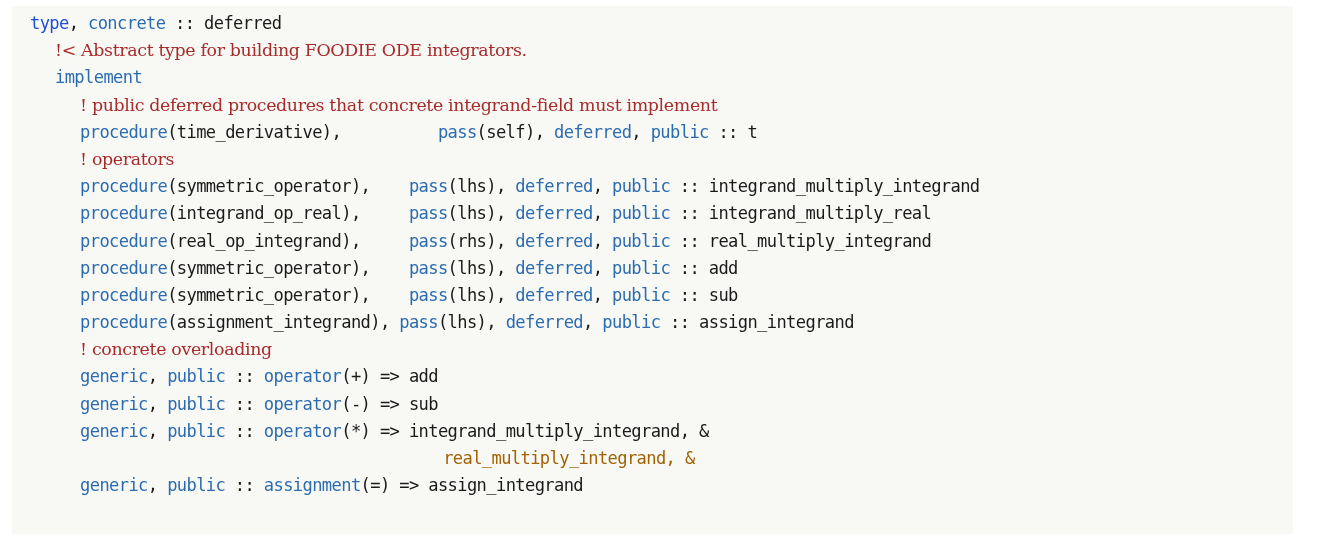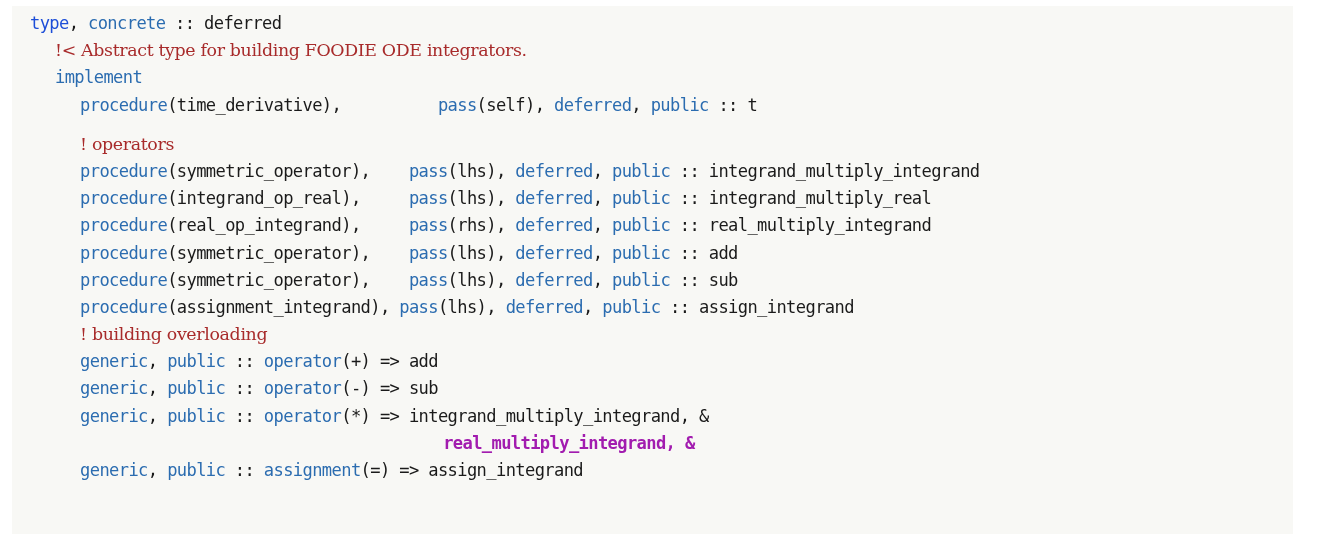--- a/index.html
+++ b/index.html
@@ -58,27 +58,28 @@
     top: 0;
   }
 </style>
 </head>
 <body>
 
 <div id="code-listing" style="background: rgb(248, 248, 245);">
     <div class="code-line" style="top: 4px;"><span class="ln-inner" style="left: 18px;"><span class="mono kw" style="color: #1d4ed8;">type</span><span class="mono txt" style="color: rgb(26, 26, 26);">, </span><span class="mono kw" style="color: rgb(43, 108, 176);">concrete</span><span class="mono txt" style="color: rgb(26, 26, 26);"> :: deferred</span></span></div>
     <div class="code-line" style="top: 4px;"><span class="ln-inner" style="left: 43.04px;"><span class="cmt com" style="color: rgb(168, 43, 43);">!&lt; Abstract type for building FOODIE ODE integrators.</span></span></div>
     <div class="code-line" style="top: 4px;"><span class="ln-inner" style="left: 43.04px;"><span class="mono kw" style="color: rgb(43, 108, 176);">implement</span></span></div>
+    <div class="code-line" style="top: 4px;"><span class="ln-inner" style="left: 68.08px;"><span class="cmt com" style="color: rgb(168, 43, 43);">! public deferred procedures that concrete integrand-field must implement</span></span></div>
     <div class="code-line" style="top: 4px;"><span class="ln-inner" style="left: 68.08px;"><span class="mono kw" style="color: rgb(43, 108, 176);">procedure</span><span class="mono txt" style="color: rgb(26, 26, 26);">(time_derivative),          </span><span class="mono kw" style="color: rgb(43, 108, 176);">pass</span><span class="mono txt" style="color: rgb(26, 26, 26);">(self), </span><span class="mono kw" style="color: rgb(43, 108, 176);">deferred</span><span class="mono txt" style="color: rgb(26, 26, 26);">, </span><span class="mono kw" style="color: rgb(43, 108, 176);">public</span><span class="mono txt" style="color: rgb(26, 26, 26);"> :: t</span></span></div>
-    <div class="code-line" style="top: 4px; margin-top: 12px;"><span class="ln-inner" style="left: 68.08px;"><span class="cmt com" style="color: rgb(168, 43, 43);">! operators</span></span></div>
+    <div class="code-line" style="top: 4px;"><span class="ln-inner" style="left: 68.08px;"><span class="cmt com" style="color: rgb(168, 43, 43);">! operators</span></span></div>
     <div class="code-line" style="top: 4px;"><span class="ln-inner" style="left: 68.08px;"><span class="mono kw" style="color: rgb(43, 108, 176);">procedure</span><span class="mono txt" style="color: rgb(26, 26, 26);">(symmetric_operator),    </span><span class="mono kw" style="color: rgb(43, 108, 176);">pass</span><span class="mono txt" style="color: rgb(26, 26, 26);">(lhs), </span><span class="mono kw" style="color: rgb(43, 108, 176);">deferred</span><span class="mono txt" style="color: rgb(26, 26, 26);">, </span><span class="mono kw" style="color: rgb(43, 108, 176);">public</span><span class="mono txt" style="color: rgb(26, 26, 26);"> :: integrand_multiply_integrand</span></span></div>
     <div class="code-line" style="top: 4px;"><span class="ln-inner" style="left: 68.08px;"><span class="mono kw" style="color: rgb(43, 108, 176);">procedure</span><span class="mono txt" style="color: rgb(26, 26, 26);">(integrand_op_real),     </span><span class="mono kw" style="color: rgb(43, 108, 176);">pass</span><span class="mono txt" style="color: rgb(26, 26, 26);">(lhs), </span><span class="mono kw" style="color: rgb(43, 108, 176);">deferred</span><span class="mono txt" style="color: rgb(26, 26, 26);">, </span><span class="mono kw" style="color: rgb(43, 108, 176);">public</span><span class="mono txt" style="color: rgb(26, 26, 26);"> :: integrand_multiply_real</span></span></div>
     <div class="code-line" style="top: 4px;"><span class="ln-inner" style="left: 68.08px;"><span class="mono kw" style="color: rgb(43, 108, 176);">procedure</span><span class="mono txt" style="color: rgb(26, 26, 26);">(real_op_integrand),     </span><span class="mono kw" style="color: rgb(43, 108, 176);">pass</span><span class="mono txt" style="color: rgb(26, 26, 26);">(rhs), </span><span class="mono kw" style="color: rgb(43, 108, 176);">deferred</span><span class="mono txt" style="color: rgb(26, 26, 26);">, </span><span class="mono kw" style="color: rgb(43, 108, 176);">public</span><span class="mono txt" style="color: rgb(26, 26, 26);"> :: real_multiply_integrand</span></span></div>
     <div class="code-line" style="top: 4px;"><span class="ln-inner" style="left: 68.08px;"><span class="mono kw" style="color: rgb(43, 108, 176);">procedure</span><span class="mono txt" style="color: rgb(26, 26, 26);">(symmetric_operator),    </span><span class="mono kw" style="color: rgb(43, 108, 176);">pass</span><span class="mono txt" style="color: rgb(26, 26, 26);">(lhs), </span><span class="mono kw" style="color: rgb(43, 108, 176);">deferred</span><span class="mono txt" style="color: rgb(26, 26, 26);">, </span><span class="mono kw" style="color: rgb(43, 108, 176);">public</span><span class="mono txt" style="color: rgb(26, 26, 26);"> :: add</span></span></div>
     <div class="code-line" style="top: 4px;"><span class="ln-inner" style="left: 68.08px;"><span class="mono kw" style="color: rgb(43, 108, 176);">procedure</span><span class="mono txt" style="color: rgb(26, 26, 26);">(symmetric_operator),    </span><span class="mono kw" style="color: rgb(43, 108, 176);">pass</span><span class="mono txt" style="color: rgb(26, 26, 26);">(lhs), </span><span class="mono kw" style="color: rgb(43, 108, 176);">deferred</span><span class="mono txt" style="color: rgb(26, 26, 26);">, </span><span class="mono kw" style="color: rgb(43, 108, 176);">public</span><span class="mono txt" style="color: rgb(26, 26, 26);"> :: sub</span></span></div>
     <div class="code-line" style="top: 4px;"><span class="ln-inner" style="left: 68.08px;"><span class="mono kw" style="color: rgb(43, 108, 176);">procedure</span><span class="mono txt" style="color: rgb(26, 26, 26);">(assignment_integrand), </span><span class="mono kw" style="color: rgb(43, 108, 176);">pass</span><span class="mono txt" style="color: rgb(26, 26, 26);">(lhs), </span><span class="mono kw" style="color: rgb(43, 108, 176);">deferred</span><span class="mono txt" style="color: rgb(26, 26, 26);">, </span><span class="mono kw" style="color: rgb(43, 108, 176);">public</span><span class="mono txt" style="color: rgb(26, 26, 26);"> :: assign_integrand</span></span></div>
-    <div class="code-line" style="top: 4px;"><span class="ln-inner" style="left: 68.08px;"><span class="cmt com" style="color: rgb(168, 43, 43);">! building overloading</span></span></div>
+    <div class="code-line" style="top: 4px;"><span class="ln-inner" style="left: 68.08px;"><span class="cmt com" style="color: rgb(168, 43, 43);">! concrete overloading</span></span></div>
     <div class="code-line" style="top: 4px;"><span class="ln-inner" style="left: 68.08px;"><span class="mono kw" style="color: rgb(43, 108, 176);">generic</span><span class="mono txt" style="color: rgb(26, 26, 26);">, </span><span class="mono kw" style="color: rgb(43, 108, 176);">public</span><span class="mono txt" style="color: rgb(26, 26, 26);"> :: </span><span class="mono kw" style="color: rgb(43, 108, 176);">operator</span><span class="mono txt" style="color: rgb(26, 26, 26);">(+) =&gt; add</span></span></div>
     <div class="code-line" style="top: 4px;"><span class="ln-inner" style="left: 68.08px;"><span class="mono kw" style="color: rgb(43, 108, 176);">generic</span><span class="mono txt" style="color: rgb(26, 26, 26);">, </span><span class="mono kw" style="color: rgb(43, 108, 176);">public</span><span class="mono txt" style="color: rgb(26, 26, 26);"> :: </span><span class="mono kw" style="color: rgb(43, 108, 176);">operator</span><span class="mono txt" style="color: rgb(26, 26, 26);">(-) =&gt; sub</span></span></div>
     <div class="code-line" style="top: 4px;"><span class="ln-inner" style="left: 68.08px;"><span class="mono kw" style="color: rgb(43, 108, 176);">generic</span><span class="mono txt" style="color: rgb(26, 26, 26);">, </span><span class="mono kw" style="color: rgb(43, 108, 176);">public</span><span class="mono txt" style="color: rgb(26, 26, 26);"> :: </span><span class="mono kw" style="color: rgb(43, 108, 176);">operator</span><span class="mono txt" style="color: rgb(26, 26, 26);">(*) =&gt; integrand_multiply_integrand, &amp;</span></span></div>
-    <div class="code-line" style="top: 4px;"><span class="ln-inner" style="left: 431.16px;"><span class="mono txt" style="color: #a21caf; font-weight: bold;">real_multiply_integrand, &amp;</span></span></div>
+    <div class="code-line" style="top: 4px;"><span class="ln-inner" style="left: 431.16px;"><span class="mono txt" style="color: #a16207;">real_multiply_integrand, &amp;</span></span></div>
     <div class="code-line" style="top: 4px;"><span class="ln-inner" style="left: 68.08px;"><span class="mono kw" style="color: rgb(43, 108, 176);">generic</span><span class="mono txt" style="color: rgb(26, 26, 26);">, </span><span class="mono kw" style="color: rgb(43, 108, 176);">public</span><span class="mono txt" style="color: rgb(26, 26, 26);"> :: </span><span class="mono kw" style="color: rgb(43, 108, 176);">assignment</span><span class="mono txt" style="color: rgb(26, 26, 26);">(=) =&gt; assign_integrand</span></span></div>
   </div>
 
 </body></html>

